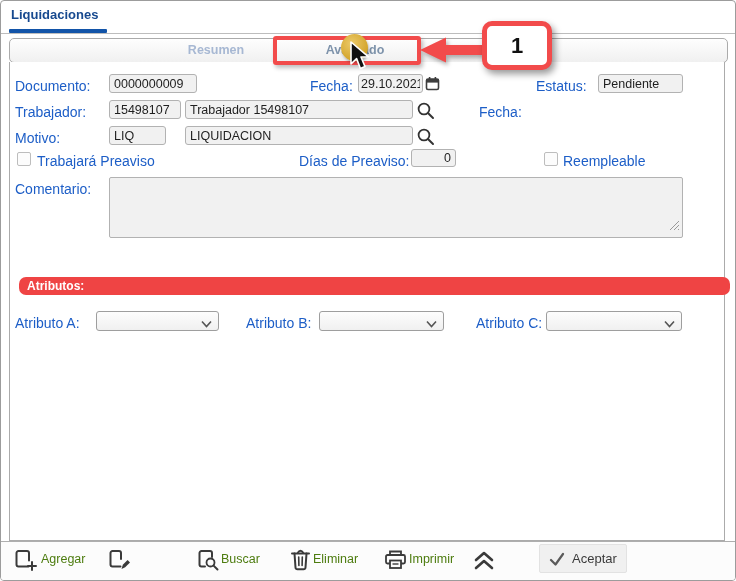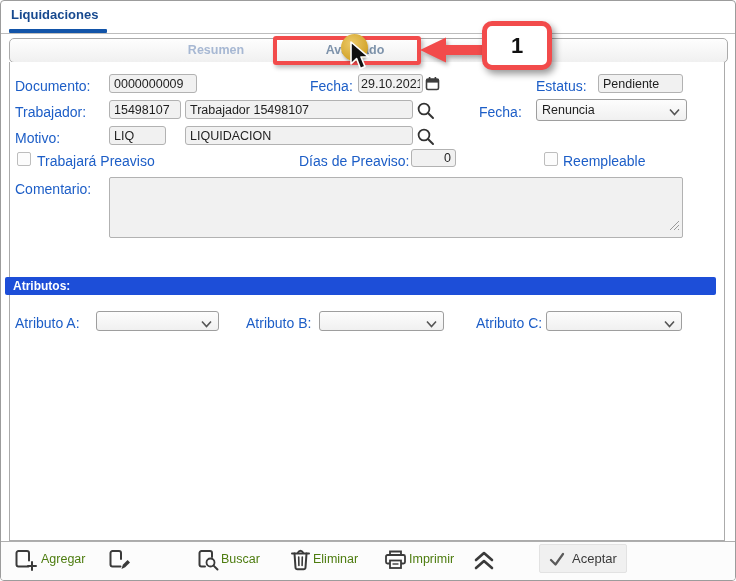--- a/index.html
+++ b/index.html
@@ -47,22 +47,22 @@
   }
   .sel .chev { position:absolute; right:6px; top:5px; }
   .checkbox { position:absolute; width:14px; height:14px; background:#fcfcfc;
               border:1px solid #bdbdbd; border-radius:2px; }
   .comment-wrap { position:absolute; left:108px; top:176px; width:574px; height:61px; }
   .comment-area { width:100%; height:100%; background:#f1f1f1; border:1px solid #b2b2b2;
                   border-radius:2px; resize:none; outline:none;
                   font-family:"Liberation Sans",sans-serif; font-size:12.5px; }
   .resize-grip { position:absolute; right:3px; bottom:3px; }
 
-  .attr-bar { left:4px; top:276px; width:711px; height:18px; background:#1d4ed8;
-              border-radius:2px; color:#fff; font-size:12px; font-weight:bold;
+  .attr-bar { left:18px; top:276px; width:711px; height:18px; background:#ef4444;
+              border-radius:7px; color:#fff; font-size:12px; font-weight:bold;
               line-height:18px; padding-left:8px; }
 
   
   .toolbar { left:0; top:540px; width:736px; height:40px; background:#fcfcfc;
              border-top:1px solid #aeaeae; }
   .tool-label { position:absolute; font-size:12.5px; color:#4d7c0f; cursor:pointer; }
   .tool-icon { position:absolute; cursor:pointer; }
   .btn { position:absolute; top:543px; height:29px; background:#f0f0f0;
          border:1px solid #e2e2e2; border-radius:2px; color:#3a3a3a; font-size:13px;
          display:flex; align-items:center; justify-content:center; gap:7px;
@@ -120,28 +120,20 @@
   <div class="lbl" style="left:14px;top:103px;">Trabajador:</div>
   <input class="field" style="left: 108px; top: 99px; width: 72px;" readonly="" value="15498107">
   <input class="field" style="left: 184px; top: 99px; width: 228px;" readonly="" value="Trabajador 15498107">
   <span class="abs" style="left:415px;top:100px;">
     <svg width="19" height="19" viewBox="0 0 19 19">
       <circle cx="8" cy="8" r="5.4" fill="none" stroke="#333" stroke-width="1.8"></circle>
       <line x1="12.2" y1="12.2" x2="17" y2="17" stroke="#333" stroke-width="2" stroke-linecap="round"></line>
     </svg>
   </span>
   <div class="lbl" style="left:478px;top:103px;">Fecha:</div>
-  <div class="sel" style="left:535px;top:98px;width:151px;height:22px;">
-    <span>Renuncia</span>
-    <span class="chev">
-      <svg width="11" height="8" viewBox="0 0 11 8">
-          <polyline points="1,1.5 5.5,6.5 10,1.5" fill="none" stroke="#555" stroke-width="1.6"></polyline>
-        </svg>
-    </span>
-  </div>
 
   <div class="lbl" style="left:14px;top:129px;">Motivo:</div>
   <input class="field" style="left: 108px; top: 125px; width: 57px;" readonly="" value="LIQ">
   <input class="field" style="left: 184px; top: 125px; width: 228px;" readonly="" value="LIQUIDACION">
   <span class="abs" style="left:415px;top:126px;">
     <svg width="19" height="19" viewBox="0 0 19 19">
       <circle cx="8" cy="8" r="5.4" fill="none" stroke="#333" stroke-width="1.8"></circle>
       <line x1="12.2" y1="12.2" x2="17" y2="17" stroke="#333" stroke-width="2" stroke-linecap="round"></line>
     </svg>
   </span>

